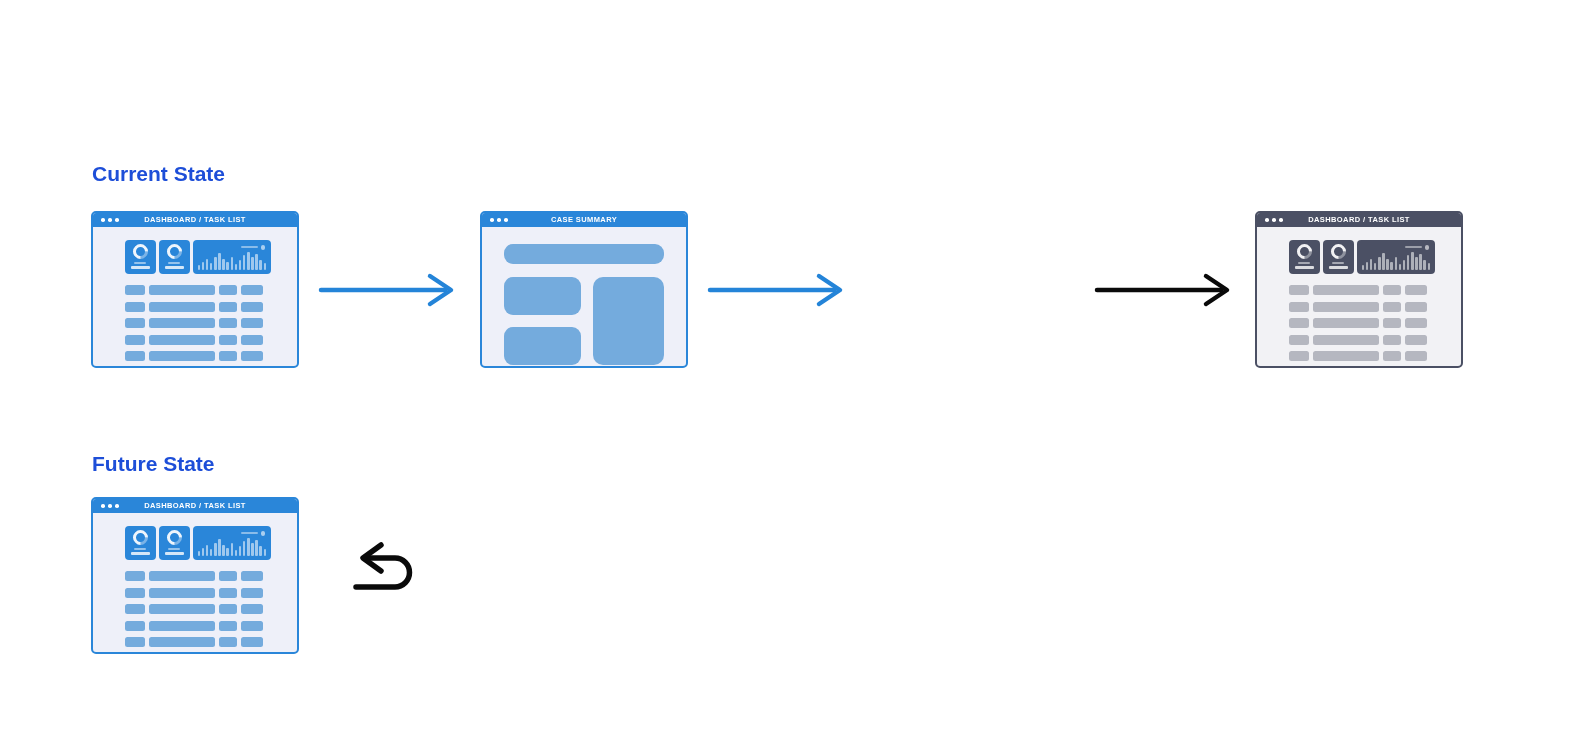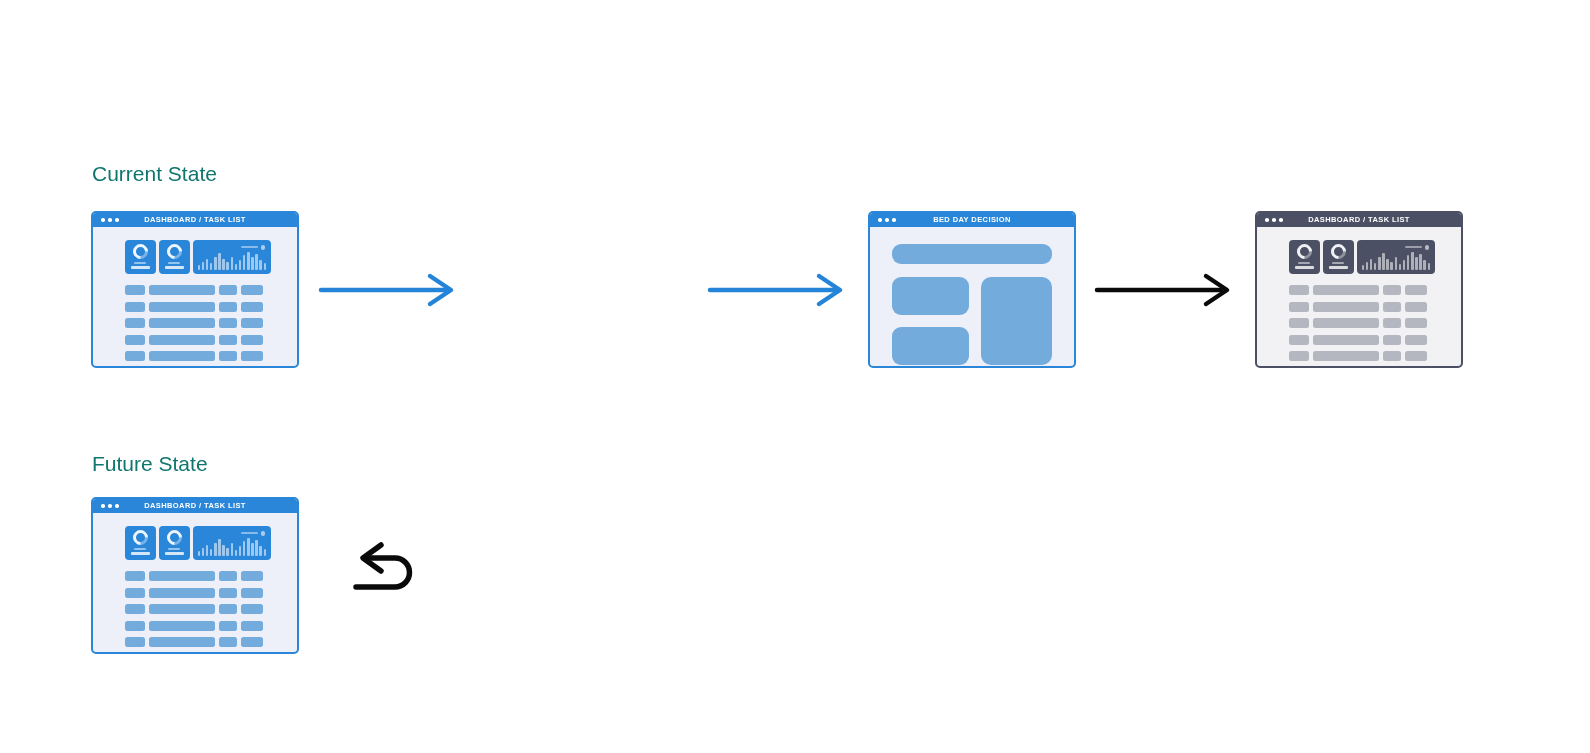--- a/index.html
+++ b/index.html
@@ -8,21 +8,21 @@
     font-family:"Liberation Sans", sans-serif;
     width:1590px; height:753px; position:relative; overflow:hidden;
   }
   .canvas { position:absolute; inset:0; }
 
   .page-title {
     position:absolute; left:90px; top:66px;
     font-size:47px; font-weight:900; letter-spacing:-1px; color:#0c0c0c;
   }
   .section-label {
-    position:absolute; font-size:21px; font-weight:400; color:#0f766e;
+    position:absolute; font-size:21px; font-weight:700; color:#1d4ed8;
   }
   #label-current { left:92px; top:162px; }
   #label-future  { left:92px; top:452px; }
 
   
   .win {
     position:absolute; width:208px; height:157px;
     border:2px solid var(--win-accent);
     border-radius:5px; background:var(--win-body); overflow:hidden;
   }
@@ -175,46 +175,46 @@
           </div>
         </div>
     </div>
   </div>
 
   <svg id="arrow-1" class="flow-arrow arrow-blue" viewBox="0 0 142 36">
     <path d="M3 18 H127"></path>
       <path d="M112 4 L133 18 L112 32"></path>
   </svg>
 
-
-  <svg id="arrow-2" class="flow-arrow arrow-blue" viewBox="0 0 142 36">
-    <path d="M3 18 H127"></path>
-      <path d="M112 4 L133 18 L112 32"></path>
-  </svg>
-
-  <div class="win theme-blue" style="left:868px; top:211px;">
+  <div class="win theme-blue" style="left:480px; top:211px;">
     <div class="titlebar">
       <span class="dots">
           <i class="dot"></i>
           <i class="dot"></i>
           <i class="dot"></i>
         </span>
-      <span class="wtitle">BED DAY DECISION</span>
+      <span class="wtitle">CASE SUMMARY</span>
     </div>
     <div class="summary">
       <div class="s-top"></div>
       <div class="s-grid">
         <div class="s-left">
           <div class="s-block"></div>
           <div class="s-block"></div>
         </div>
         <div class="s-right"></div>
       </div>
     </div>
   </div>
+
+  <svg id="arrow-2" class="flow-arrow arrow-blue" viewBox="0 0 142 36">
+    <path d="M3 18 H127"></path>
+      <path d="M112 4 L133 18 L112 32"></path>
+  </svg>
+
 
   <svg id="arrow-3" class="flow-arrow arrow-black" viewBox="0 0 142 36">
     <path d="M3 18 H127"></path>
       <path d="M112 4 L133 18 L112 32"></path>
   </svg>
 
   <div class="win theme-dark" style="left:1255px; top:211px;">
     <div class="titlebar">
       <span class="dots">
           <i class="dot"></i>

